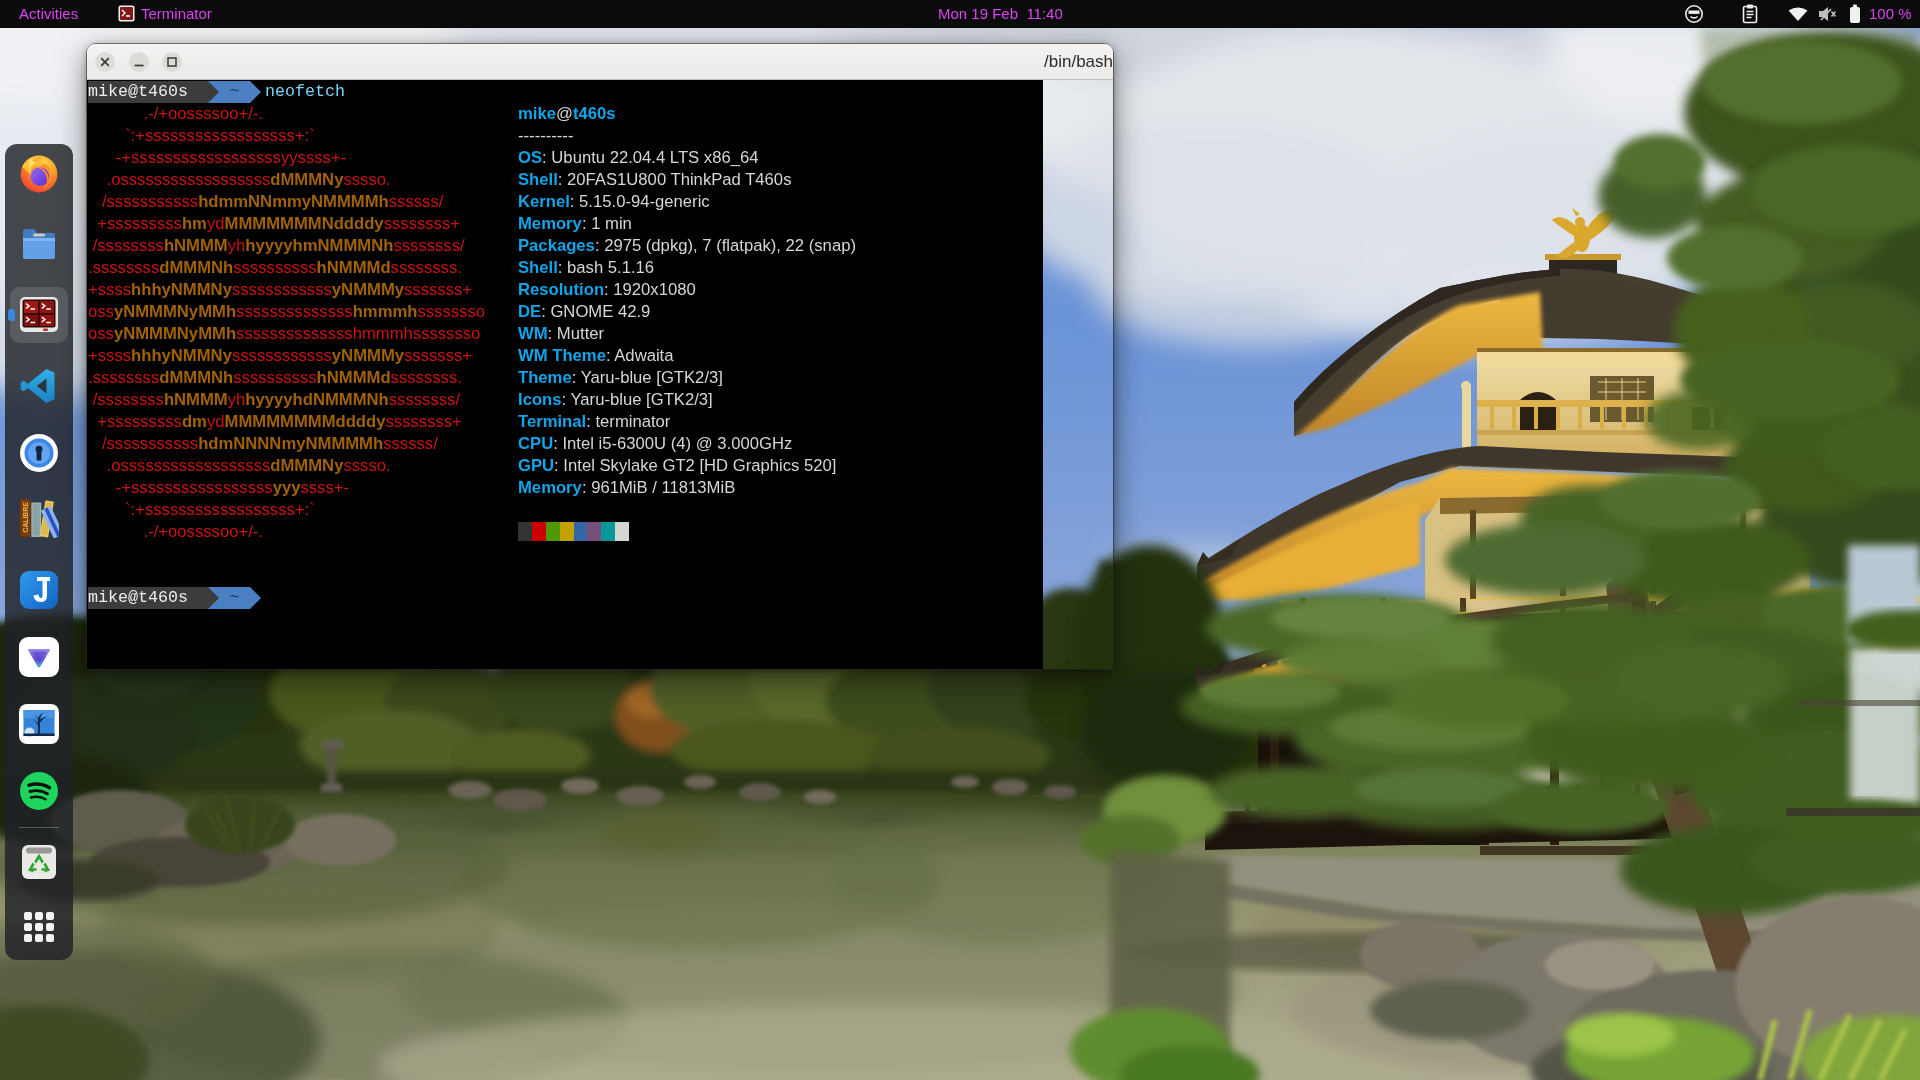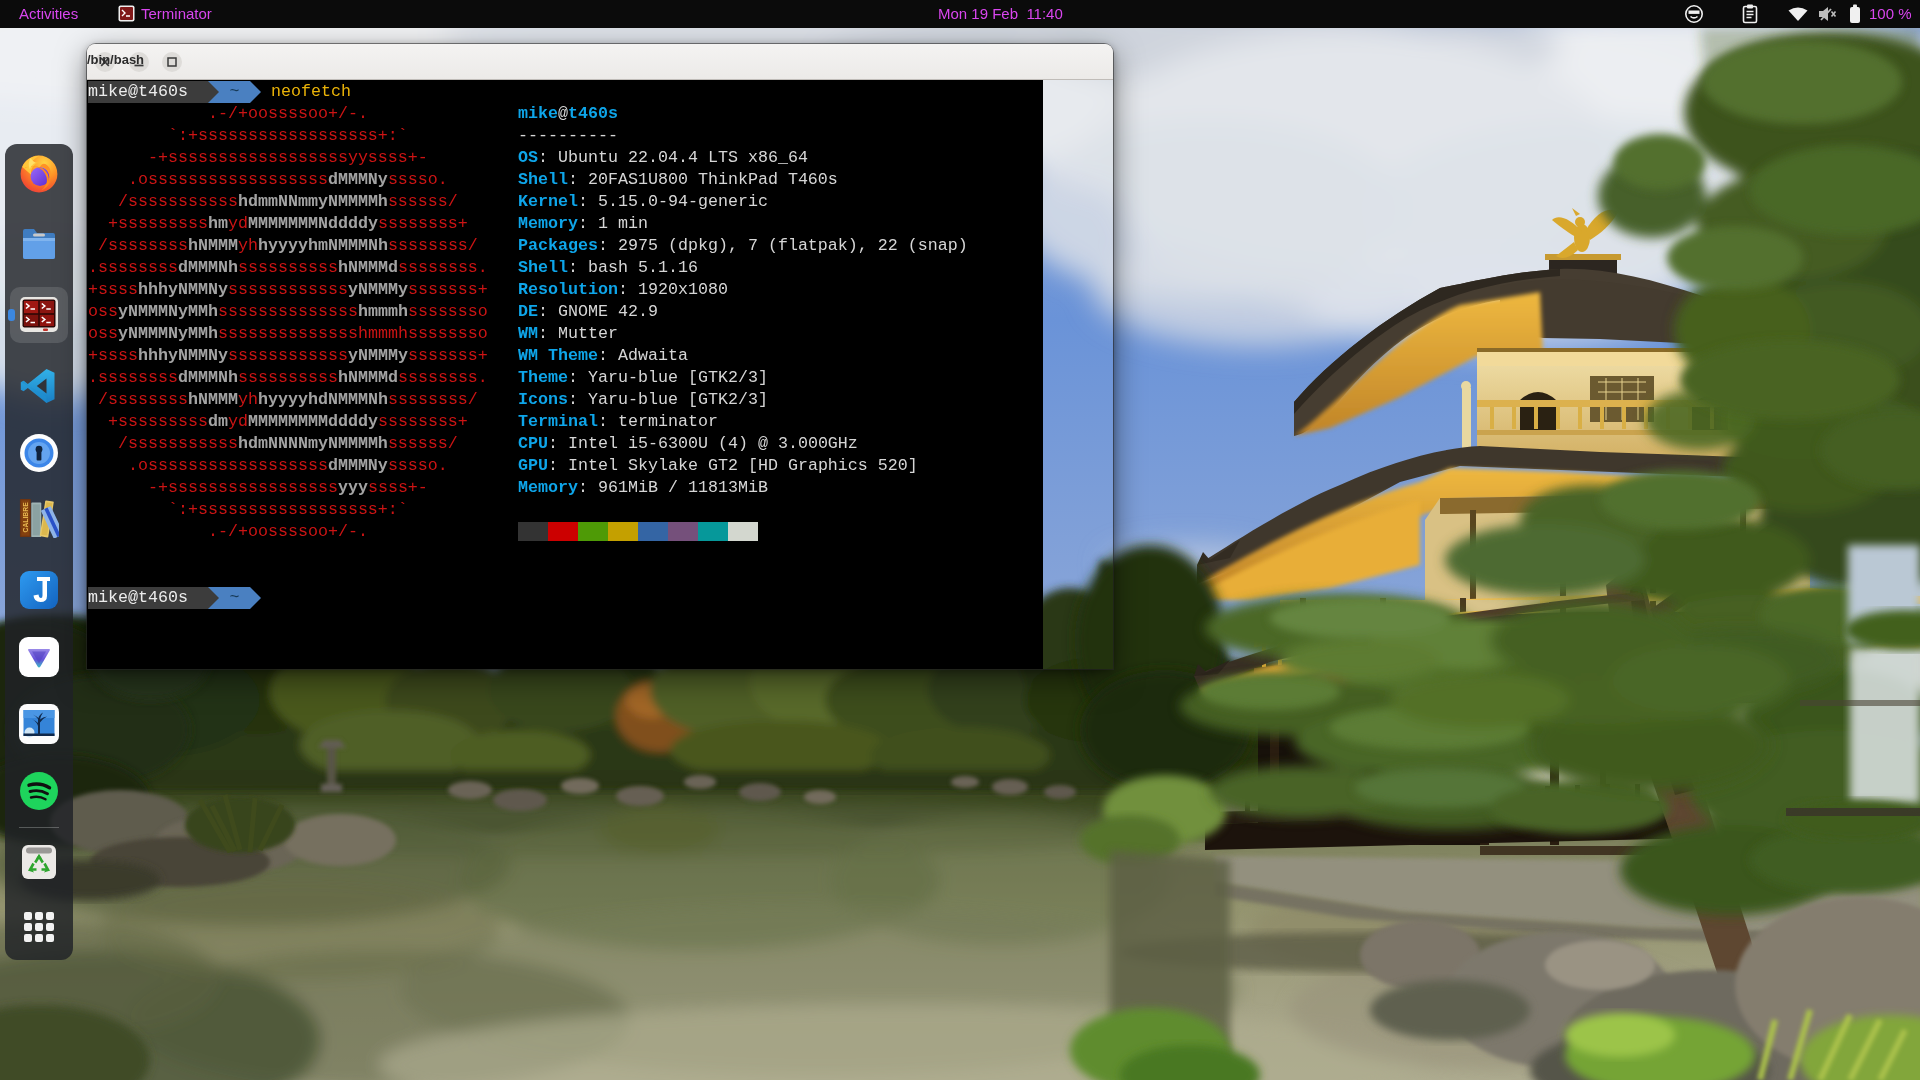--- a/index.html
+++ b/index.html
@@ -8,34 +8,34 @@
 #topbar .appico{position:absolute;left:118px;top:5px;width:17px;height:17px}
 #topbar .appname{position:absolute;left:141px;top:5px}
 #topbar .clock{position:absolute;left:938px;top:5px}
 #topbar .pct{position:absolute;left:1869px;top:5px}
 #topbar svg{position:absolute;top:3px}
 #dock{position:absolute;left:5px;top:144px;width:68px;height:816px;background:rgba(32,34,39,.82);border-radius:12px;z-index:20}
 .dicon{position:absolute;left:14px;width:40px;height:40px}
 #term{position:absolute;left:87px;top:44px;width:1026px;height:625px;z-index:25;border-radius:9px 9px 0 0;box-shadow:0 0 0 1px rgba(40,40,40,.55),0 10px 30px rgba(0,0,0,.5),0 2px 8px rgba(0,0,0,.35)}
 #tbar{position:absolute;left:0;top:0;width:100%;height:36px;background:linear-gradient(#f4f3f2,#eceae8);border-radius:8px 8px 0 0;border-bottom:1px solid #c0bcb8}
 #tbar .btn{position:absolute;top:8px;width:20px;height:20px;border-radius:50%;background:#dedcd9;color:#3d3d3d;text-align:center;line-height:20px;font-size:13px}
-#tbar .title{position:absolute;left:0;right:0;top:8px;text-align:left;font-weight:bold;font-size:13px;color:#2c2c2c}
+#tbar .title{position:absolute;left:0;right:0;top:8px;text-align:right;font-weight:normal;font-size:17px;color:#2c2c2c}
 #tcontent{position:absolute;left:0;top:36px;width:956px;height:589px;background:#000;overflow:hidden}
-#tcontent pre{font-family:Liberation Mono, monospace;font-size:16.67px;line-height:22px;color:#cc1414}
+#tcontent pre{font-family:Liberation Sans, sans-serif;font-size:16.67px;line-height:22px;color:#cc1414}
 #art{position:absolute;left:1px;top:23px}
 #tcontent #info{position:absolute;left:431px;top:23px;color:#d6d6d6}
-#info b,#art b{color:#a3a3a3;font-weight:bold}
+#info b,#art b{color:#a16207;font-weight:bold}
 #info .r{color:#0ea5e9;font-weight:bold}
 .prompt{position:absolute;height:22px;font-family:"Liberation Mono",monospace;font-size:16.67px;line-height:22px;display:flex}
 .seg1{background:#3c3c3c;color:#ececec;width:120px;height:22px}
 .arr1{width:0;height:0;border-top:11px solid transparent;border-bottom:11px solid transparent;border-left:11px solid #3c3c3c}
 .seg2{color:#173a57;width:31px;height:22px;text-align:center}
 .arr2{width:0;height:0;border-top:11px solid transparent;border-bottom:11px solid transparent;border-left:11px solid #4a80c1}
 .b2{background:#4a80c1}
-.cmd{color:#eab308;margin-left:10px}
+.cmd{color:#7dd3fc;margin-left:4px}
 #scrollb{position:absolute;left:1016px;top:6px;width:6px;height:576px;background:#8f8f8f;border-radius:3px}
 </style></head><body>
 <div id="wall"><svg width="1920" height="1080" viewBox="0 0 1920 1080">
 <defs>
 <linearGradient id="sky" x1="0" y1="0" x2="0" y2="1">
           <stop offset="0" stop-color="#8aa4d4"></stop>
           <stop offset=".42" stop-color="#6a93d8"></stop>
           <stop offset=".8" stop-color="#87a4d8"></stop>
           <stop offset="1" stop-color="#a8b7d6"></stop>
         </linearGradient>

